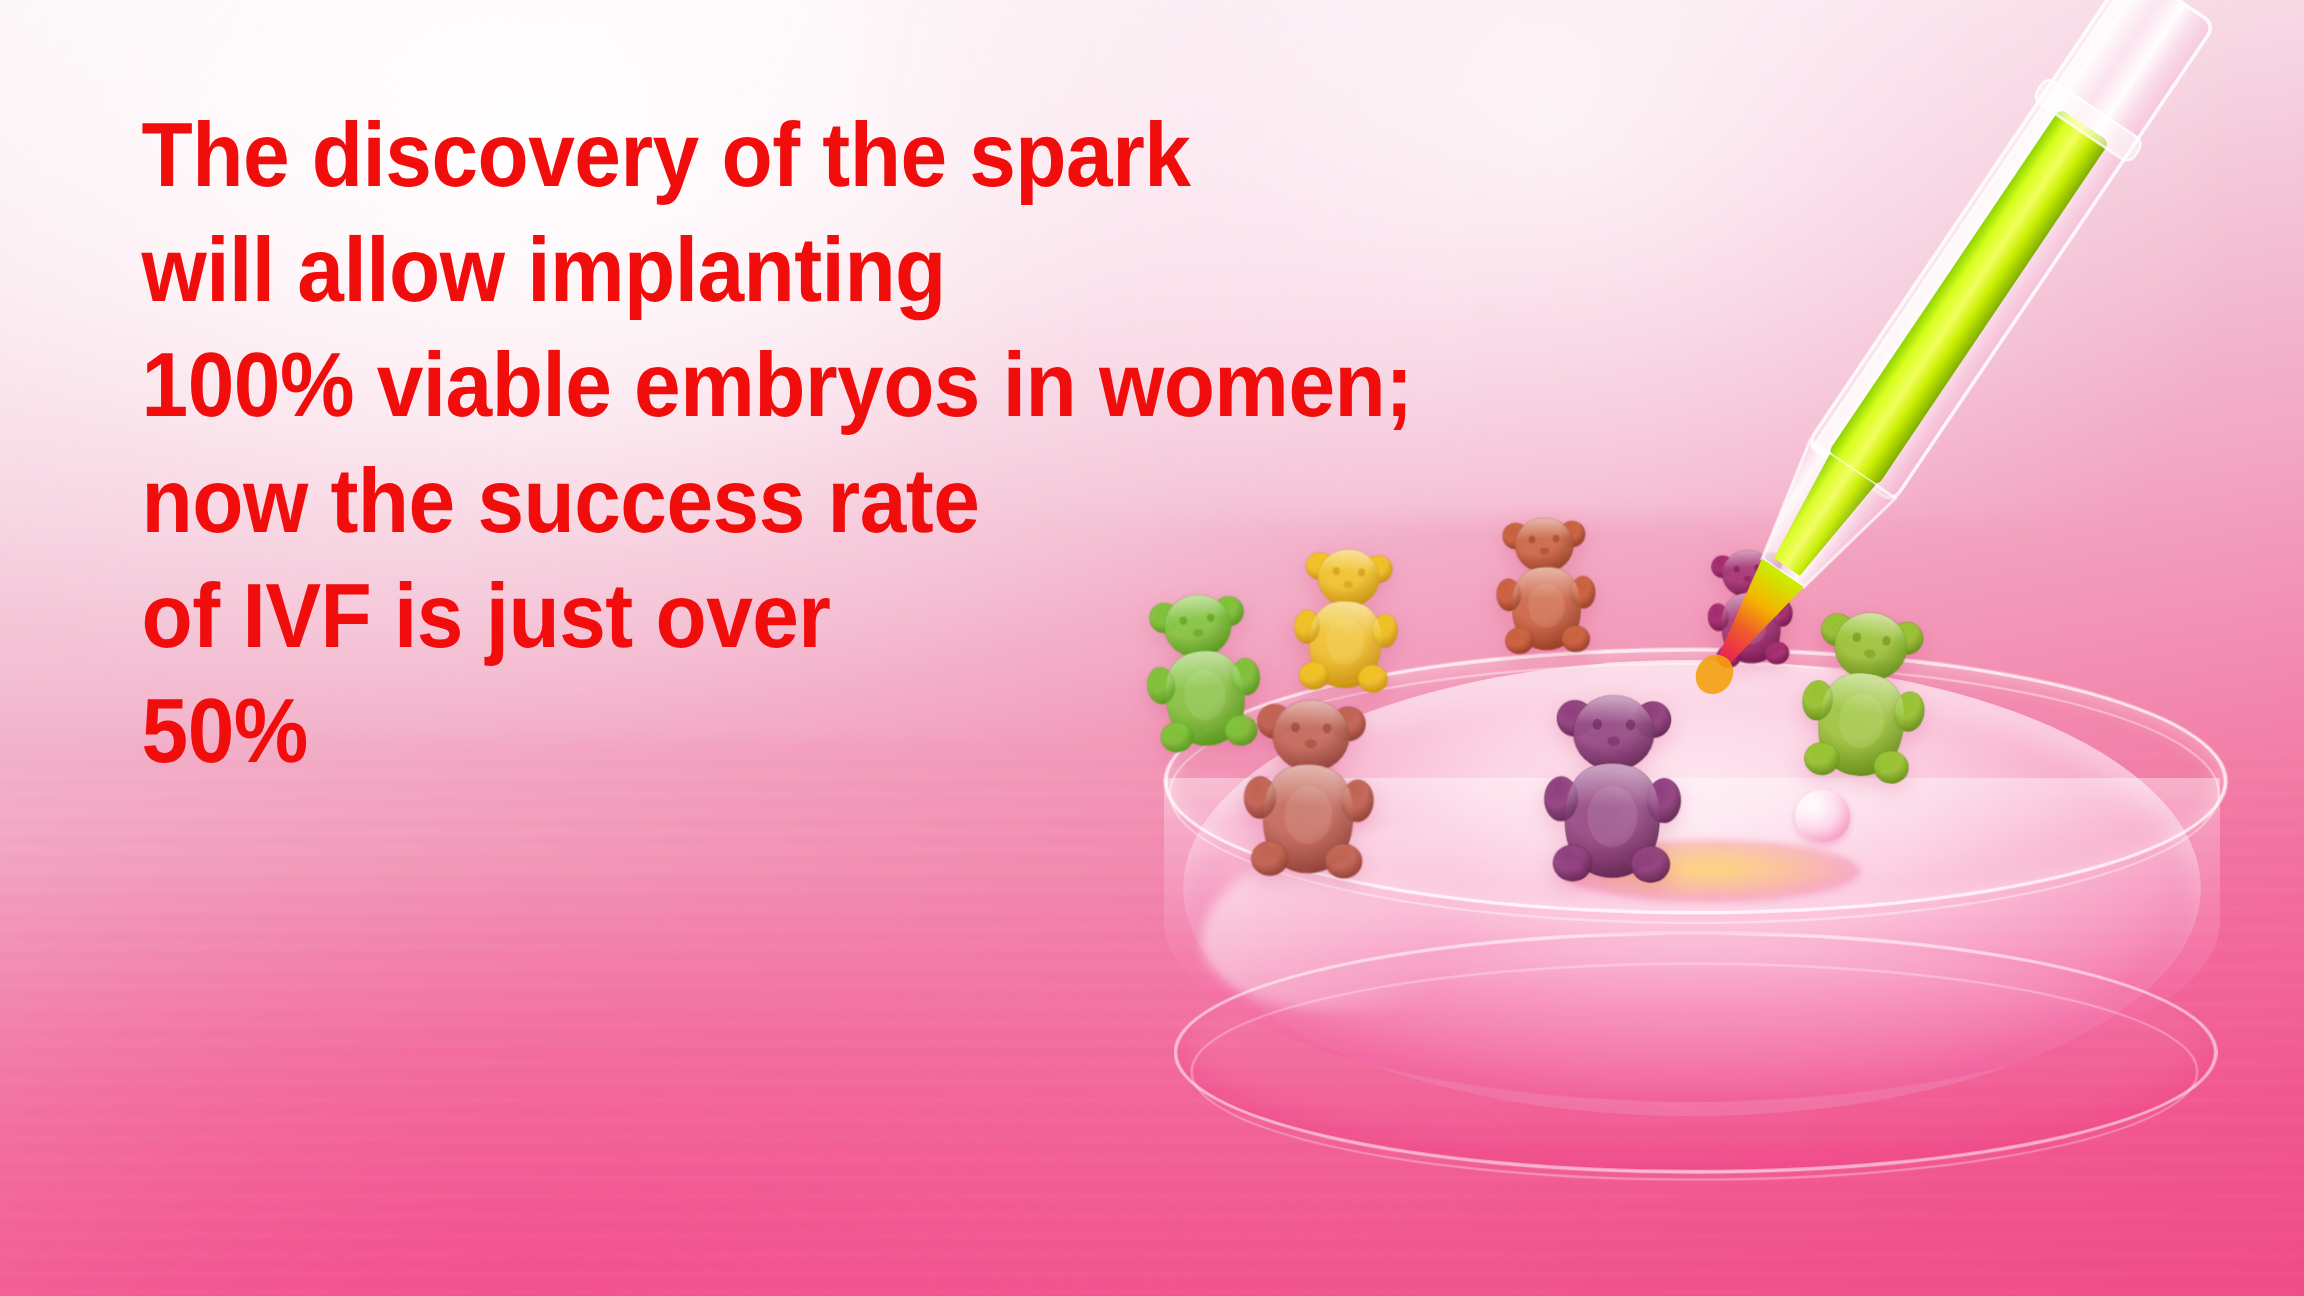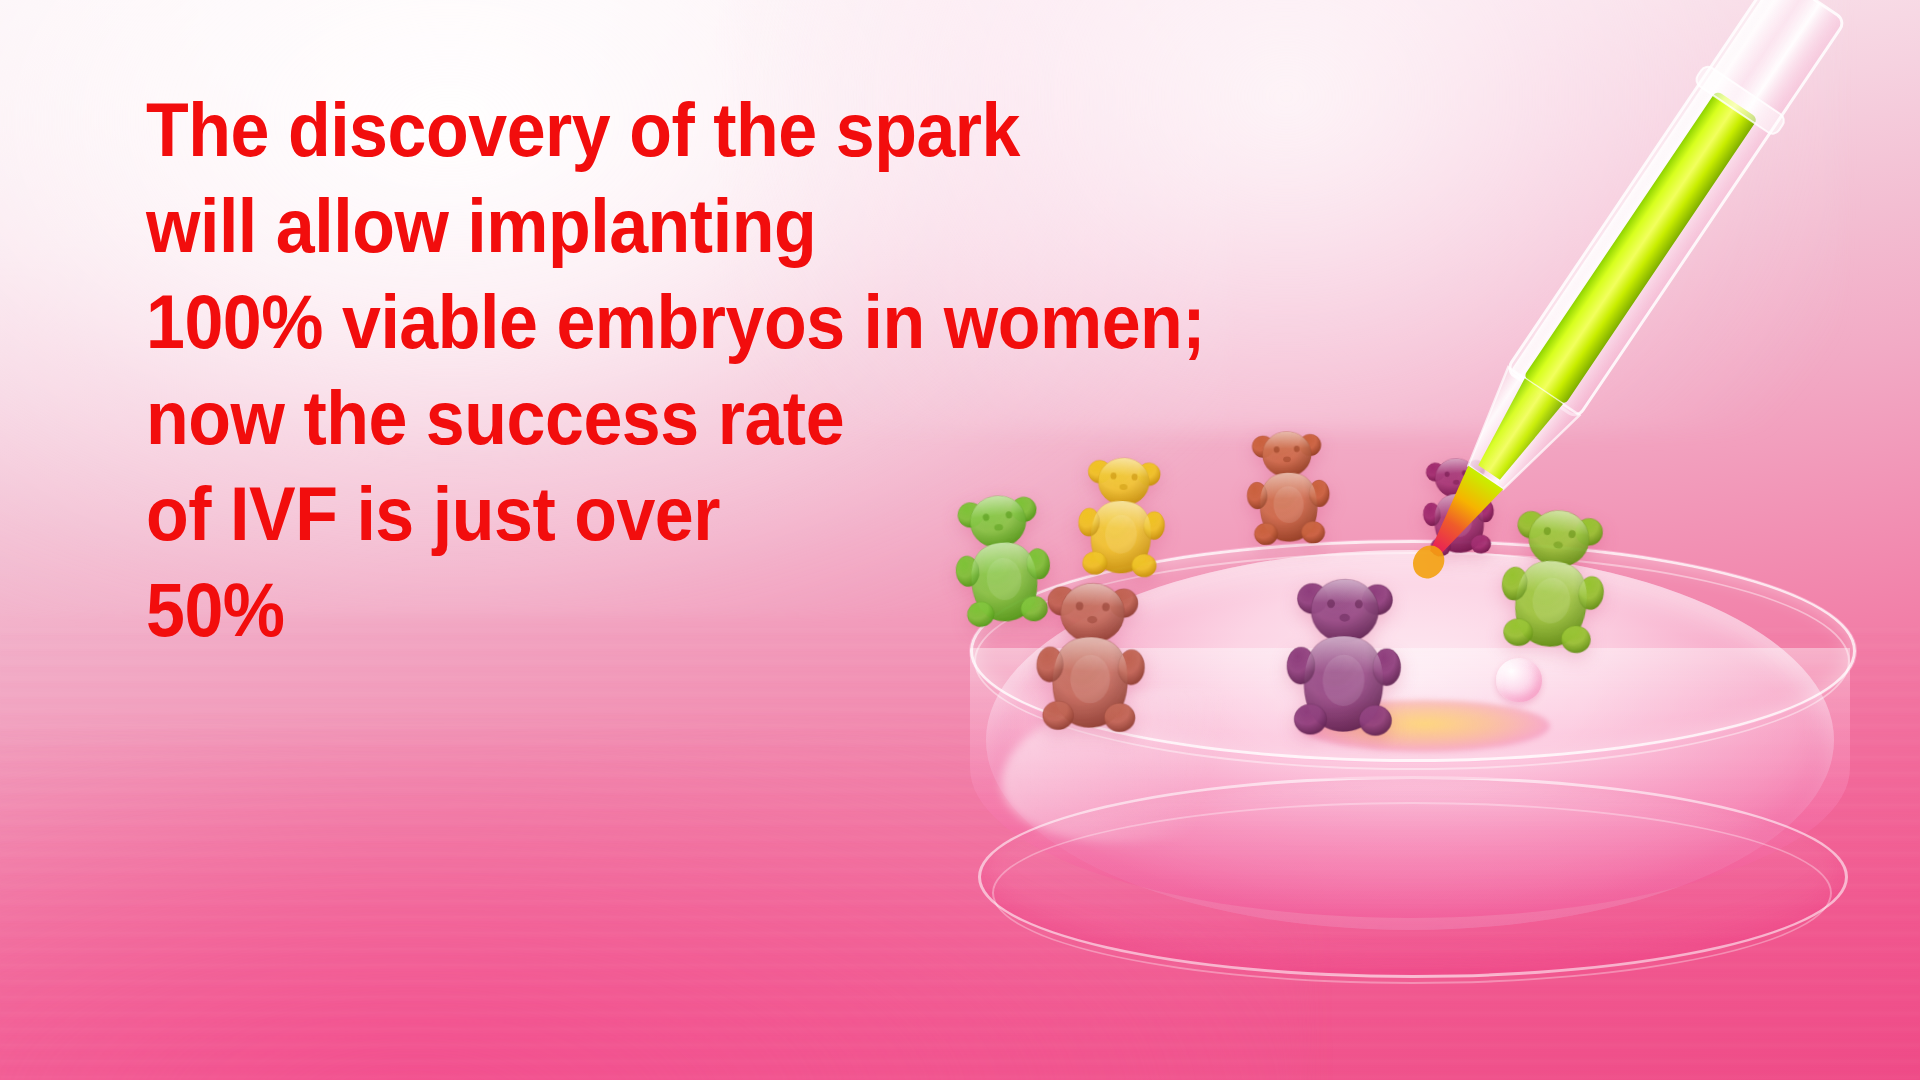--- a/index.html
+++ b/index.html
@@ -80,21 +80,20 @@
     opacity:.85;
     filter:blur(1.2px);
   }
 
   
   .headline{
     position:absolute;
     left:118px;top:82px;
     width:1120px;
     z-index:40;
-    margin-left:28px;
   }
   .hl-line{
     display:block;
     color:#F20D0D;
     font-family:"Liberation Sans Narrow","Liberation Sans",sans-serif;
     font-weight:700;
     font-size:76px;
     line-height:96px;
     letter-spacing:-0.5px;
     white-space:nowrap;

